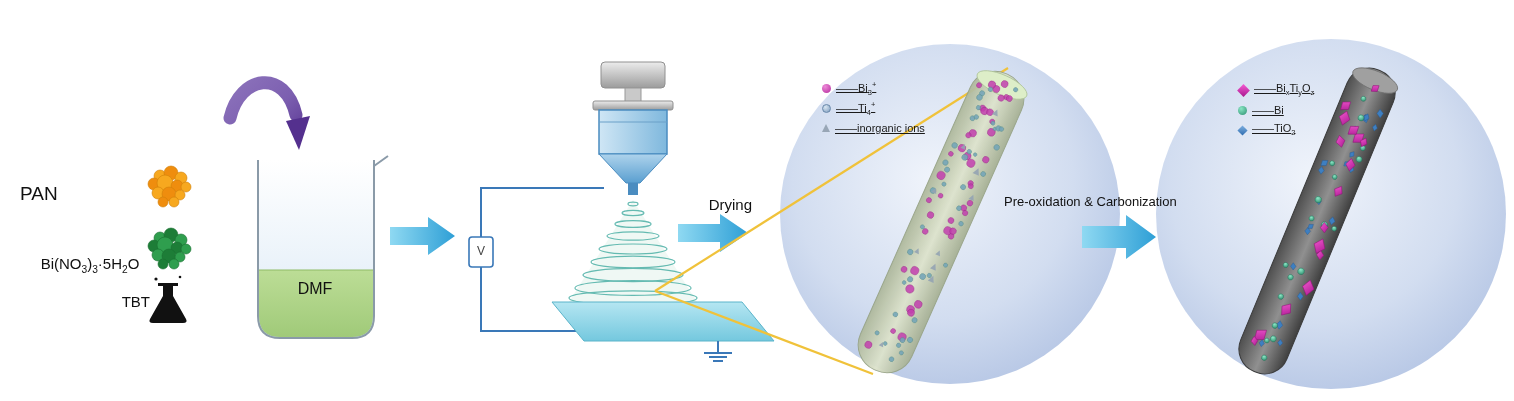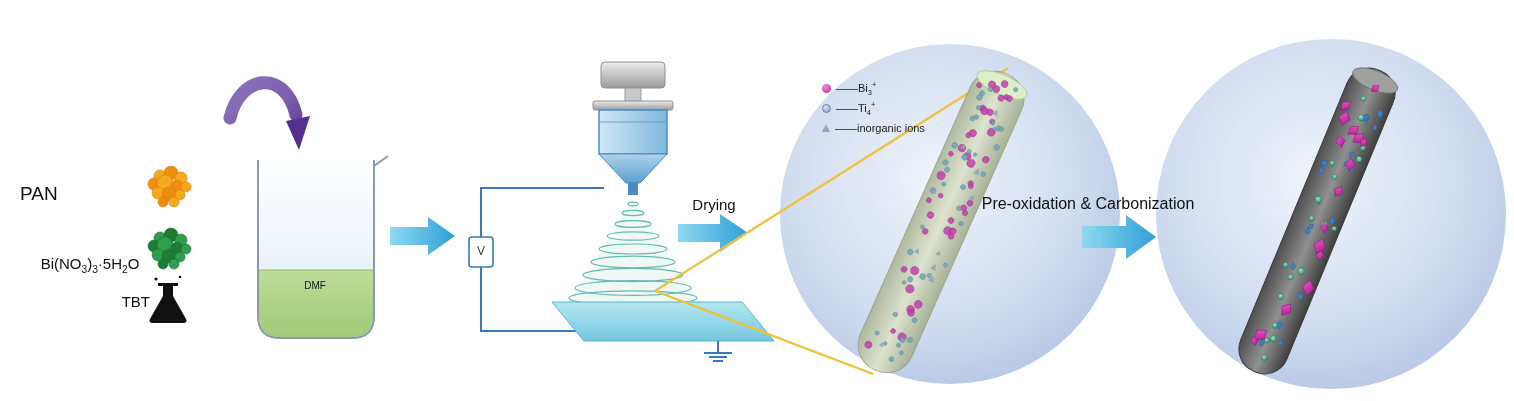--- a/index.html
+++ b/index.html
@@ -2,21 +2,21 @@
 <html><head>
 <meta charset="utf-8">
 <style>
   html,body{margin:0;padding:0;background:#fff;}
   .canvas{position:relative;width:1514px;height:401px;background:#ffffff;overflow:hidden;
           font-family:"Liberation Sans",sans-serif;}
   .canvas svg{position:absolute;left:0;top:0;}
   .label{position:absolute;color:#111;line-height:1.15;}
   sub{font-size:0.68em;} sup{font-size:0.68em;}
   .legend{position:absolute;font-size:11px;color:#1a1a1a;}
-  .legend-row{display:flex;align-items:center;gap:5px;height:20px;}
+  .legend-row{display:flex;align-items:center;gap:5px;height:20px;text-decoration:underline;}
   .mk{display:inline-block;flex:0 0 auto;}
   .mk-bi3{width:9px;height:9px;border-radius:50%;background:radial-gradient(circle at 35% 30%,#ee8ad8,#b32a9c);}
   .mk-ti4{width:7px;height:7px;border-radius:50%;background:radial-gradient(circle at 35% 30%,#d8e6f2,#7e9cbe);border:1px solid #6888aa;}
   .mk-tri{width:0;height:0;border-left:4px solid transparent;border-right:4px solid transparent;border-bottom:8px solid #98a6b6;}
   .mk-bto{width:11px;height:11px;background:linear-gradient(135deg,#f55ad2,#a8188e);transform:rotate(45deg) scale(0.82);}
   .mk-bi{width:9px;height:9px;border-radius:50%;background:radial-gradient(circle at 35% 30%,#8ae6c4,#2a8f70);}
   .mk-tio2{width:9px;height:9px;background:linear-gradient(135deg,#7fb0e0,#2d6cb0);transform:rotate(45deg) scale(0.8);}
 </style>
 </head>
 <body>
@@ -346,34 +346,48 @@
           <path d="M 0 -4.8 L 3.6 0 L 0 4.8 L -3.6 0 Z" transform="translate(13.1 -90.5) rotate(5)" fill="url(#diamondGrad)" stroke="#8f1277" stroke-width="0.5"></path>
           <path d="M 0 -7.9 L 5.9 0 L 0 7.9 L -5.9 0 Z" transform="translate(12.0 22.3) rotate(2)" fill="url(#diamondGrad)" stroke="#8f1277" stroke-width="0.5"></path>
           <path d="M 0 -6.3 L 4.7 0 L 0 6.3 L -4.7 0 Z" transform="translate(-17.7 -117.4) rotate(30)" fill="url(#diamondGrad)" stroke="#8f1277" stroke-width="0.5"></path>
         </g>
   </g>
 </svg>
 
 <div class="label" style="left:20px;top:183px;width:120px;text-align:left;font-size:19px">PAN</div>
 <div class="label" style="left:30px;top:255px;width:120px;text-align:center;font-size:15px">Bi(NO<sub>3</sub>)<sub>3</sub>·5H<sub>2</sub>O</div>
 <div class="label" style="left:30px;top:293px;width:120px;text-align:right;font-size:15px">TBT</div>
-<div class="label" style="left:283px;top:280px;width:64px;text-align:center;font-size:10px">DMF</div>
+<div class="label" style="left:283px;top:280px;width:64px;text-align:center;font-size:16px">DMF</div>
 <div class="label" style="left:469px;top:245px;width:24px;text-align:center;font-size:12px;color:#444">V</div>
-<div class="label" style="left:676px;top:196px;width:76px;text-align:center;font-size:15px">Drying</div>
-<div class="label" style="left:968px;top:195px;width:240px;text-align:center;font-size:16px">Pre-oxidation &amp; Carbonization</div>
+<div class="label" style="left:676px;top:196px;width:76px;text-align:right;font-size:15px">Drying</div>
+<div class="label" style="left:1004px;top:195px;width:240px;text-align:left;font-size:13px">Pre-oxidation &amp; Carbonization</div>
 
 <div class="legend" style="left:822px;top:78px">
   <div class="legend-row">
     <span class="mk mk-bi3"></span>
     <span>——Bi<sub>3</sub><sup>+</sup></span>
   </div>
   <div class="legend-row">
     <span class="mk mk-ti4"></span>
     <span>——Ti<sub>4</sub><sup>+</sup></span>
   </div>
   <div class="legend-row">
     <span class="mk mk-tri"></span>
     <span>——inorganic ions</span>
   </div>
 </div>
 
-
+<div class="legend" style="left:1238px;top:80px">
+  <div class="legend-row">
+    <span class="mk mk-bto"></span>
+    <span>——Bi<sub>x</sub>Ti<sub>y</sub>O<sub>z</sub></span>
+  </div>
+  <div class="legend-row">
+    <span class="mk mk-bi"></span>
+    <span>——Bi</span>
+  </div>
+  <div class="legend-row">
+    <span class="mk mk-tio2"></span>
+    <span>——TiO<sub>2</sub></span>
+  </div>
 </div>
 
+</div>
+
 </body></html>

